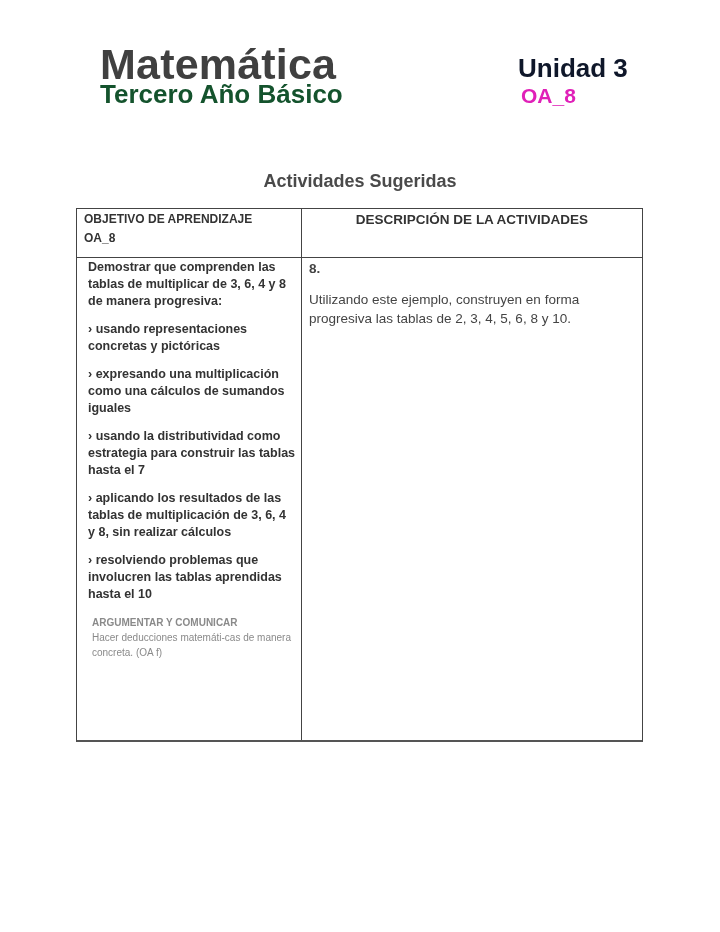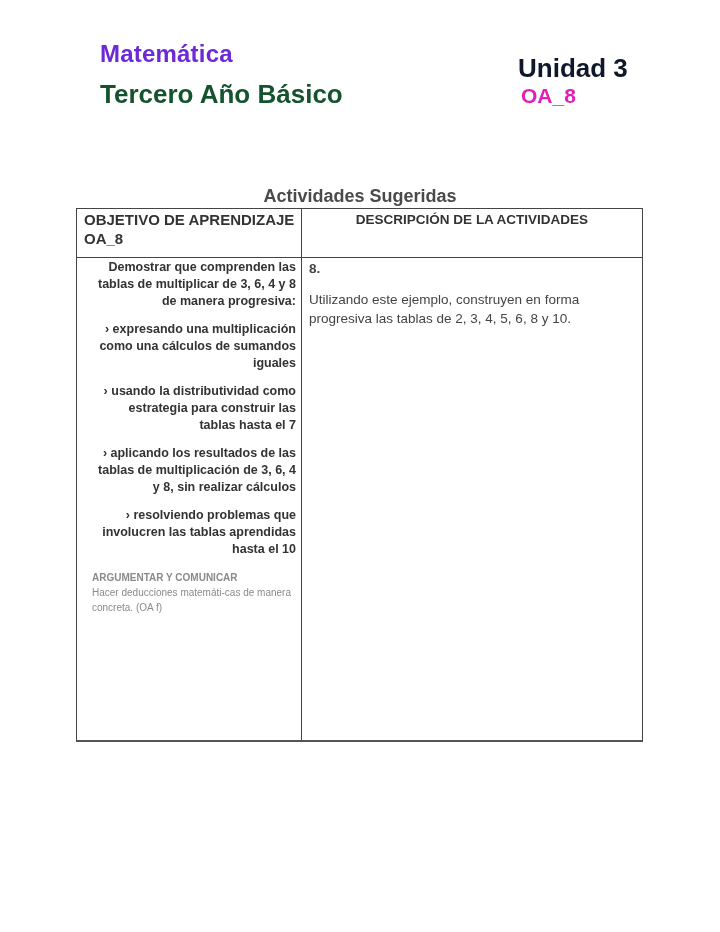--- a/index.html
+++ b/index.html
@@ -3,57 +3,57 @@
   <meta charset="utf-8">
   <style>
     html, body { margin: 0; padding: 0; }
     body {
       width: 720px; height: 932px; background: #ffffff; position: relative;
       font-family: "Liberation Sans", "DejaVu Sans", sans-serif; color: #333;
       overflow: hidden;
     }
     .title-main {
       position: absolute; left: 100px; top: 40px;
-      font-size: 24px; font-weight: bold; color: #6d28d9; letter-spacing: 0.2px;
+      font-size: 43px; font-weight: bold; color: #404040; letter-spacing: 0.2px;
     }
     .title-sub {
       position: absolute; left: 100px; top: 79px;
       font-size: 26px; font-weight: bold; color: #14532d;
     }
     .unit {
       position: absolute; left: 518px; top: 53px;
       font-size: 26px; font-weight: bold; color: #0f172a;
     }
     .oa {
       position: absolute; left: 521px; top: 84px;
       font-size: 21px; font-weight: bold; color: #e020b8;
     }
     .section-title {
       position: absolute; left: 0; width: 720px; top: 171px; text-align: center;
-      font-size: 18px; font-weight: bold; color: #4a4a4a; margin-top: 15px;
+      font-size: 18px; font-weight: bold; color: #4a4a4a;
     }
     .table {
       position: absolute; left: 76px; top: 208px; width: 567px; height: 534px;
       border: 1px solid #444; border-bottom: 2px solid #555; box-sizing: border-box;
     }
     .vline { position: absolute; left: 224px; top: 0; bottom: 0; width: 1px; background: #444; }
     .hline { position: absolute; left: 0; right: 0; top: 48px; height: 1px; background: #444; }
     .head-left {
       position: absolute; left: 7px; top: 1px; width: 212px;
-      font-size: 15px; line-height: 19px; font-weight: bold; color: #333;
+      font-size: 12px; line-height: 19px; font-weight: bold; color: #333;
     }
     .head-right {
       position: absolute; left: 225px; right: 0; top: 1px; text-align: center;
       font-size: 13.5px; line-height: 19px; font-weight: bold; color: #333;
     }
     .obj-col {
       position: absolute; left: 7px; top: 50px; width: 212px;
       font-size: 12.5px; line-height: 17px; font-weight: bold; color: #333;
     }
-    .obj-col p { margin: 0 0 11px 12px; text-align: right; }
+    .obj-col p { margin: 0 0 11px 4px; }
     .skill {
       margin-top: 12px; padding-left: 8px;
       font-weight: normal; color: #8a8a8a; font-size: 10px; line-height: 15px;
     }
     .skill-title { font-weight: bold; color: #8a8a8a; }
     .act-col {
       position: absolute; left: 232px; top: 50px; right: 8px;
       font-size: 13.5px; line-height: 19px; color: #444;
     }
     .act-num { font-weight: bold; margin-bottom: 12px; }
@@ -73,20 +73,21 @@
   <div class="hline"></div>
 
   <div class="head-left">
     <div>OBJETIVO DE APRENDIZAJE</div>
     <div>OA_8</div>
   </div>
   <div class="head-right">DESCRIPCIÓN DE LA ACTIVIDADES</div>
 
   <div class="obj-col">
     <p>Demostrar que comprenden las tablas de multiplicar de 3, 6, 4 y 8 de manera progresiva:</p>
+    <p>› usando representaciones concretas y pictóricas</p>
     <p>› expresando una multiplicación como una cálculos de sumandos iguales</p>
     <p>› usando la distributividad como estrategia para construir las tablas hasta el 7</p>
     <p>› aplicando los resultados de las tablas de multiplicación de 3, 6, 4 y 8, sin realizar cálculos</p>
     <p>› resolviendo problemas que involucren las tablas aprendidas hasta el 10</p>
     <div class="skill">
       <div class="skill-title">ARGUMENTAR Y COMUNICAR</div>
       <div>Hacer deducciones matemáti-cas de manera concreta. (OA f)</div>
     </div>
   </div>
 

